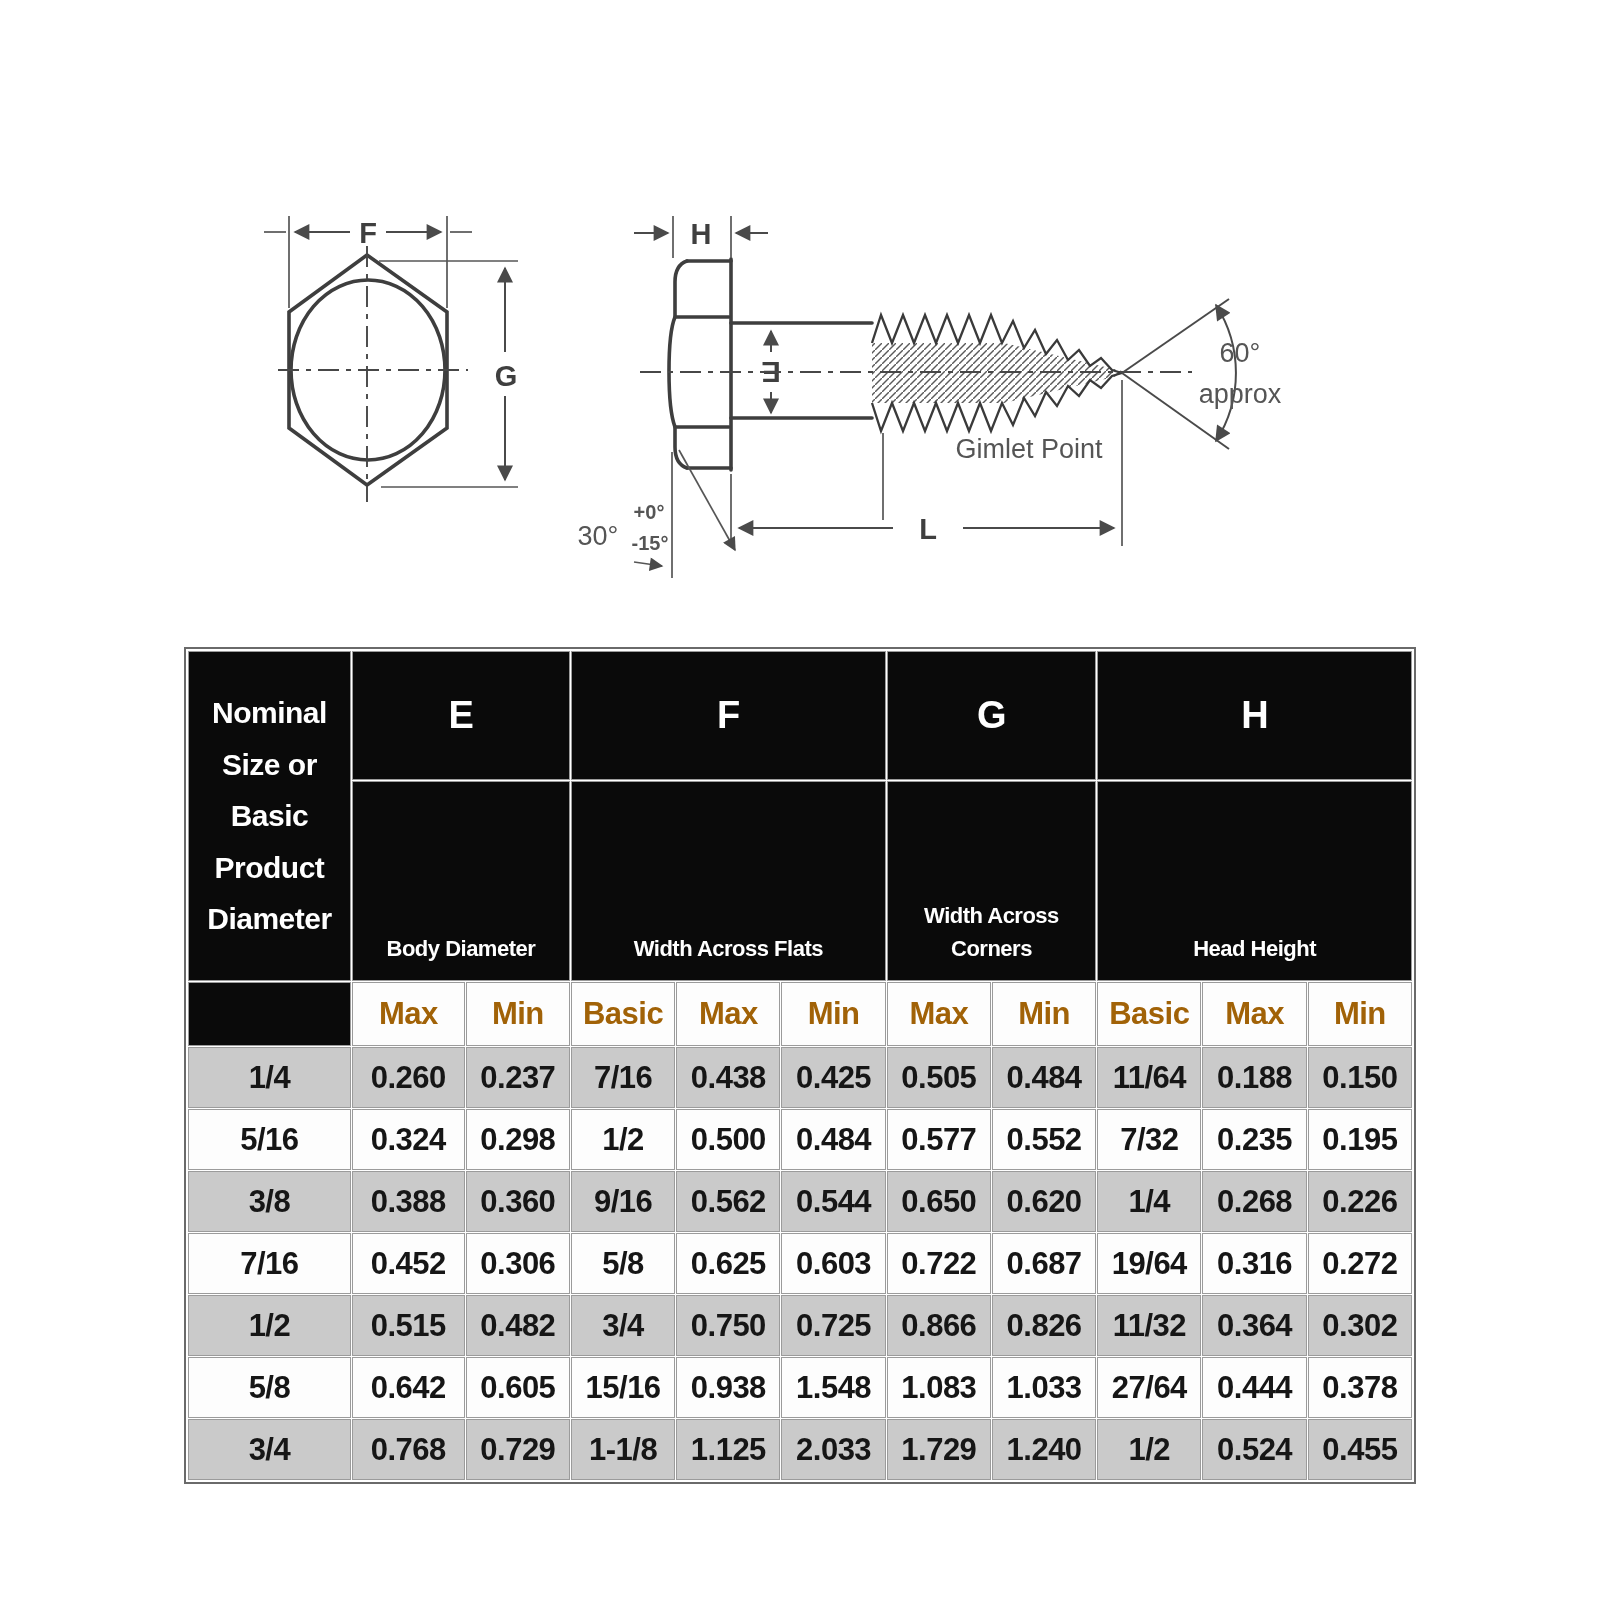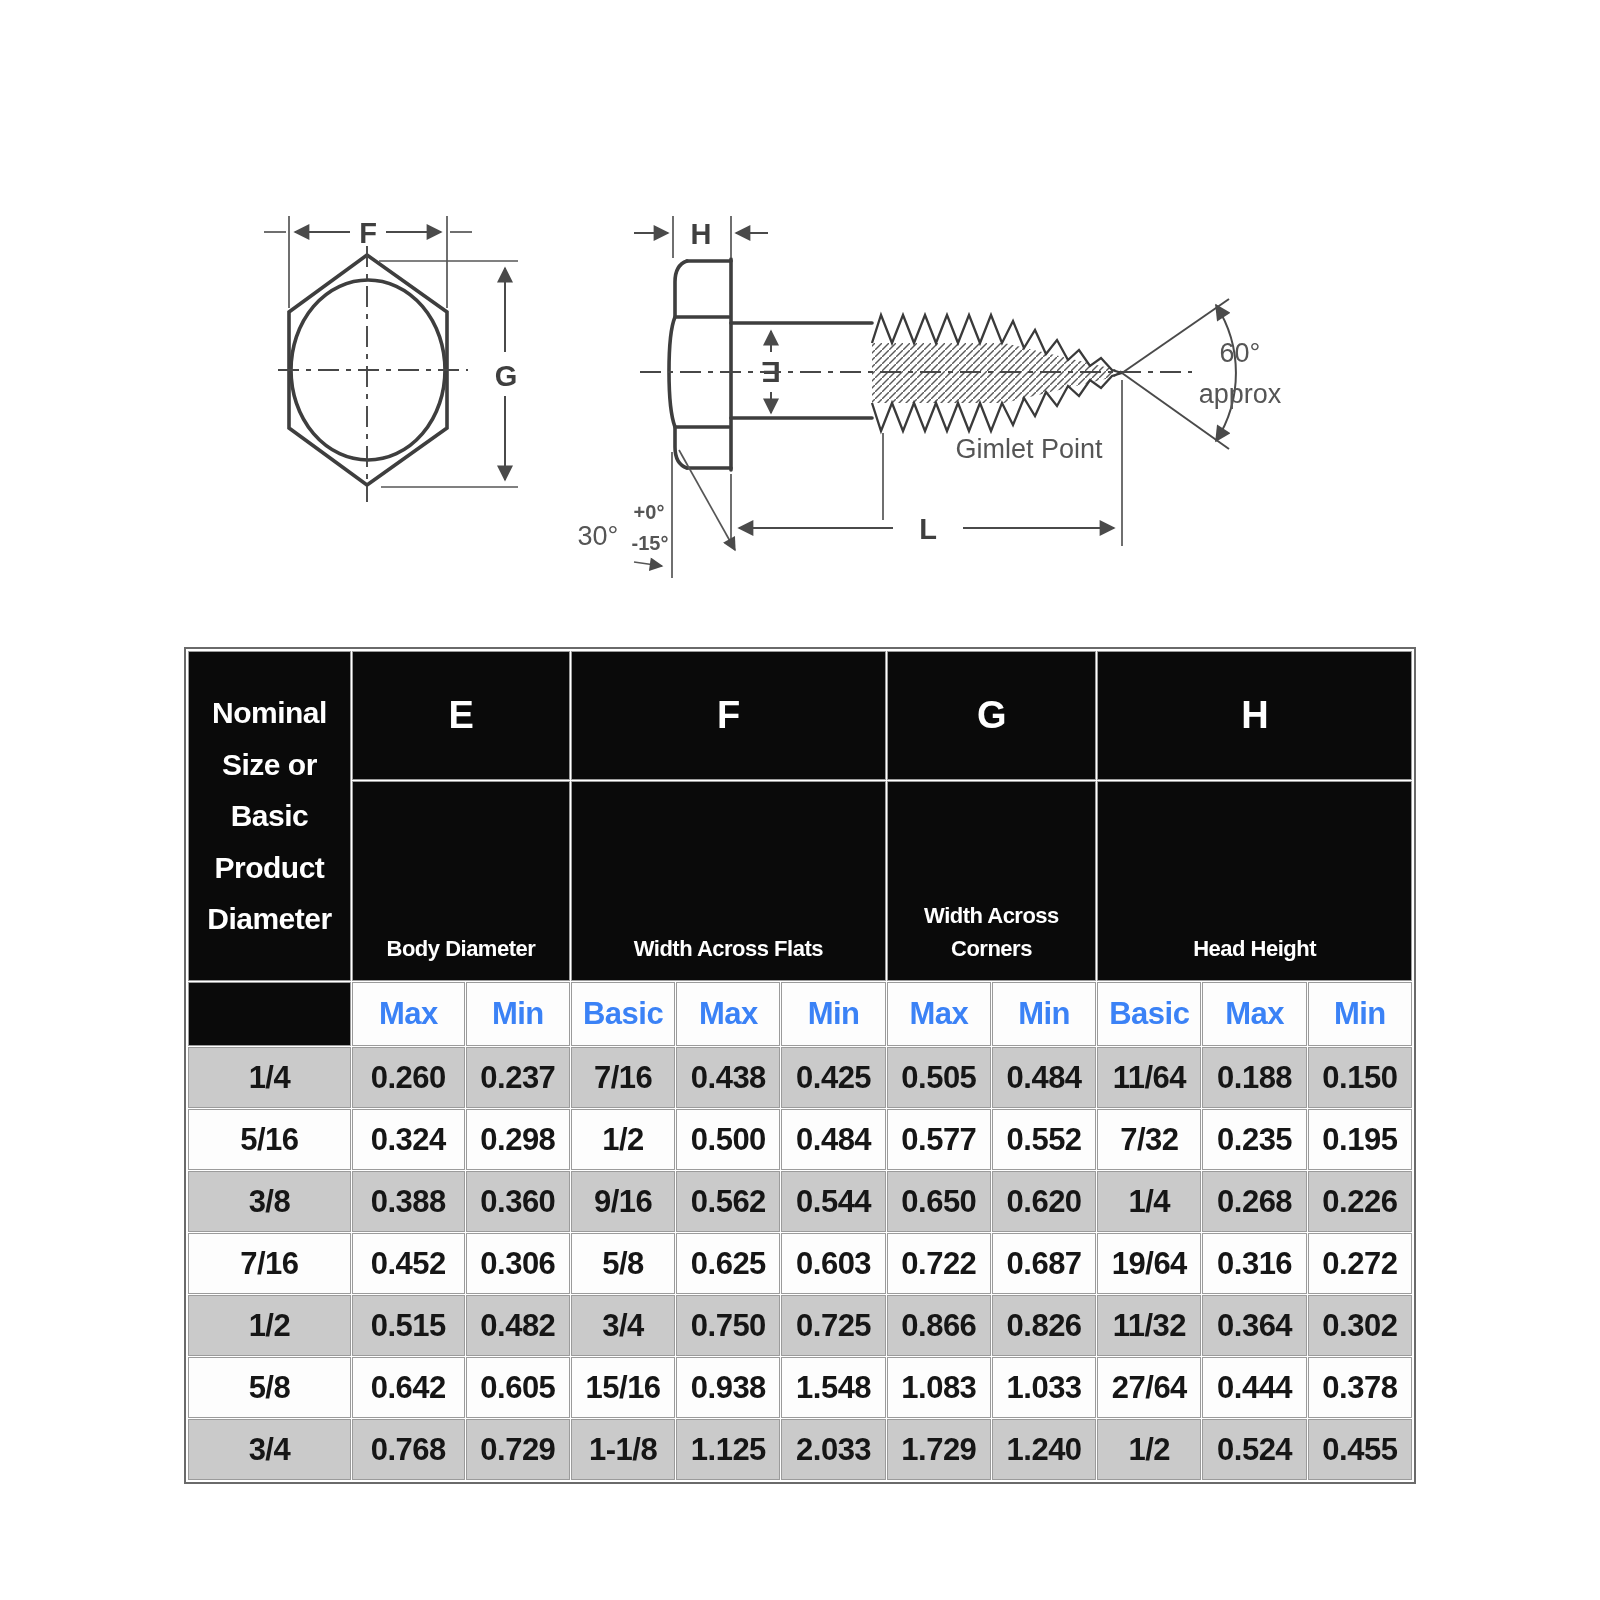--- a/index.html
+++ b/index.html
@@ -27,21 +27,21 @@
     text-align:center;box-shadow:0 0 0 1px #9b9b9b;
     letter-spacing:-0.5px;overflow:hidden;
   }
   td.blk{background:#0a0a0a;color:#ffffff;font-weight:bold;}
   td.corner{font-size:30px;line-height:1.72;vertical-align:middle;}
   td.letter{font-size:38px;vertical-align:middle;height:125px;}
   td.grp{font-size:22px;vertical-align:bottom;padding-bottom:15px;height:182px;}
   td.grp span{display:inline-block;line-height:1.5;}
   td.grp span.w170{max-width:170px;}
   td.grp span.w230{max-width:230px;}
-  tr.subrow td{height:60px;background:#fdfdfd;color:#3b82f6;font-weight:bold;font-size:31px;}
+  tr.subrow td{height:60px;background:#fdfdfd;color:#a16207;font-weight:bold;font-size:31px;}
   tr.subrow td.blk{background:#0a0a0a;}
   tr.drow td{height:57px;font-weight:bold;font-size:31px;color:#161616;}
   tr.drow.g td{background:#cacaca;}
   tr.drow.w td{background:#fdfdfd;}
 </style>
 </head>
 <body>
 
 <svg id="diagram" width="1600" height="600" viewBox="0 0 1600 600">
   <defs>

